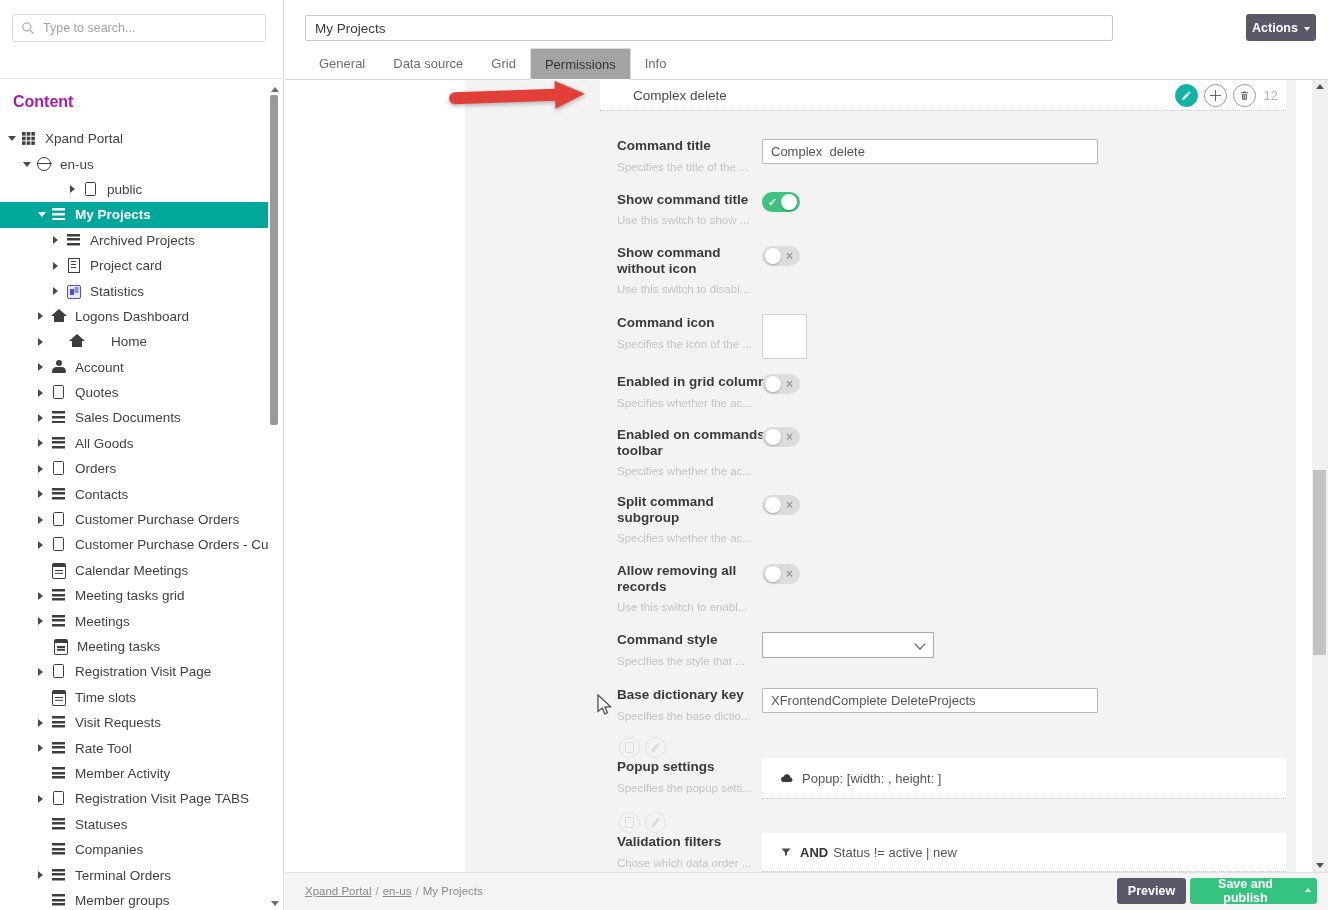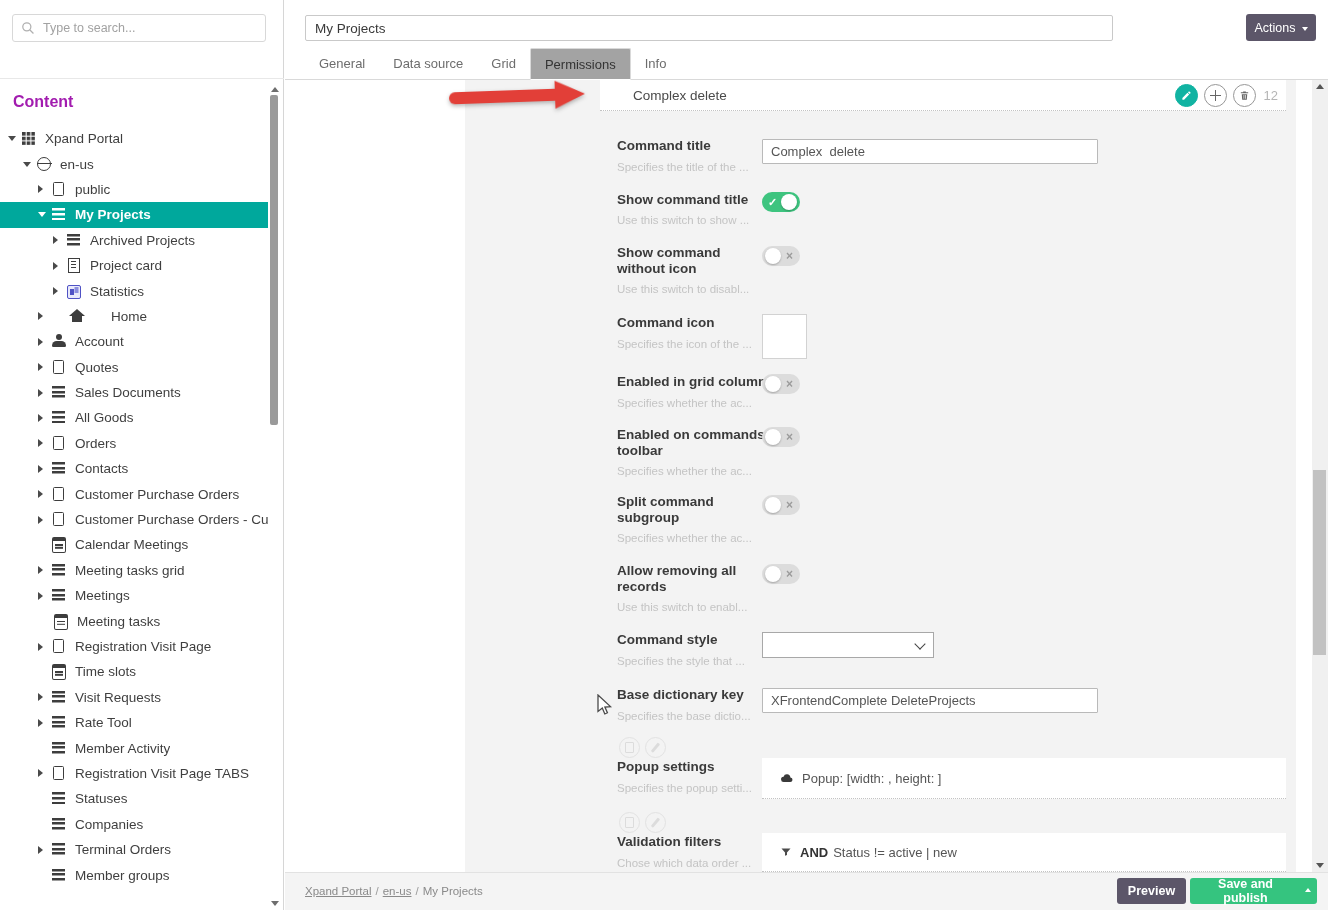--- a/index.html
+++ b/index.html
@@ -46,21 +46,21 @@
   
   .sscroll{position:absolute;left:268px;top:84px;width:13px;height:826px;}
   .sarrow{position:absolute;left:3px;width:0;height:0;border:4px solid transparent;}
   .sarrow.up{top:3px;border-bottom:5px solid #6e6e6e;border-top:none;}
   .sarrow.dn{bottom:4px;border-top:5px solid #6e6e6e;border-bottom:none;}
   .sthumb{position:absolute;left:2px;top:11px;width:8px;height:330px;background:#9a9a9a;border-radius:2px;}
 
   
   .topbar{position:absolute;left:285px;top:0;width:1043px;height:48px;background:#fff;}
   .title-input{position:absolute;left:20px;top:15px;width:808px;height:26px;border:1px solid #c9c9c9;border-radius:2px;box-sizing:border-box;padding:0 9px;font-family:"Liberation Sans",sans-serif;font-size:13.5px;color:#3a3a3a;outline:none;}
-  .actions-btn{position:absolute;left:961px;top:14px;width:70px;height:27px;background:#5c5669;border:none;border-radius:3px;color:#fff;font-family:"Liberation Sans",sans-serif;font-size:12.5px;font-weight:400;display:flex;align-items:center;justify-content:center;gap:6px;cursor:pointer;}
+  .actions-btn{position:absolute;left:961px;top:14px;width:70px;height:27px;background:#5c5669;border:none;border-radius:3px;color:#fff;font-family:"Liberation Sans",sans-serif;font-size:12.5px;font-weight:700;display:flex;align-items:center;justify-content:center;gap:6px;cursor:pointer;}
   .dd-caret{width:0;height:0;border:3.5px solid transparent;border-top:4.5px solid #fff;border-bottom:none;margin-top:2px;}
 
   
   .tabs{position:absolute;left:285px;top:48px;width:1043px;height:32px;background:#fff;border-bottom:1px solid #d9d9d9;box-sizing:border-box;display:flex;align-items:flex-end;padding-left:20px;}
   .tab{height:31px;line-height:31px;padding:0 14px;font-size:13px;color:#6d6d6d;background:transparent;border:none;font-family:"Liberation Sans",sans-serif;cursor:pointer;}
   .tab.active{background:#a3a3a3;border:1px solid #d9d9d9;border-bottom:1px solid #fff;margin-bottom:-1px;height:32px;color:#333;border-radius:2px 2px 0 0;}
 
   
   .content-gray{position:absolute;left:465px;top:80px;width:831px;height:792px;background:#f3f3f3;}
   .content-white-left{position:absolute;left:285px;top:80px;width:180px;height:792px;background:#fff;}
@@ -142,21 +142,21 @@
           <span class="ti ti-grid"></span>
           <span class="tlabel">Xpand Portal</span>
         </div>
         <div class="trow" style="padding-left: 23px;">
           <span class="cw">
             <span class="tri-d"></span>
           </span>
           <span class="ti ti-globe"></span>
           <span class="tlabel">en-us</span>
         </div>
-        <div class="trow" style="padding-left: 38px;">
+        <div class="trow" style="padding-left: 24px; margin-left: 46px;">
           <span class="cw">
             <span class="tri-r"></span>
           </span>
           <span class="ti ti-doc"></span>
           <span class="tlabel">public</span>
         </div>
         <div class="trow sel" style="padding-left: 38px;">
           <span class="cw">
             <span class="tri-d"></span>
           </span>
@@ -176,20 +176,27 @@
           </span>
           <span class="ti ti-card"></span>
           <span class="tlabel">Project card</span>
         </div>
         <div class="trow" style="padding-left: 53px;">
           <span class="cw">
             <span class="tri-r"></span>
           </span>
           <span class="ti ti-stats"></span>
           <span class="tlabel">Statistics</span>
+        </div>
+        <div class="trow" style="padding-left: 38px;">
+          <span class="cw">
+            <span class="tri-r"></span>
+          </span>
+          <span class="ti ti-home"></span>
+          <span class="tlabel">Logons Dashboard</span>
         </div>
         <div class="trow" style="padding-left: 38px; gap: 18px;">
           <span class="cw">
             <span class="tri-r"></span>
           </span>
           <span class="ti ti-home"></span>
           <span class="tlabel">Home</span>
         </div>
         <div class="trow" style="padding-left: 38px;">
           <span class="cw">

